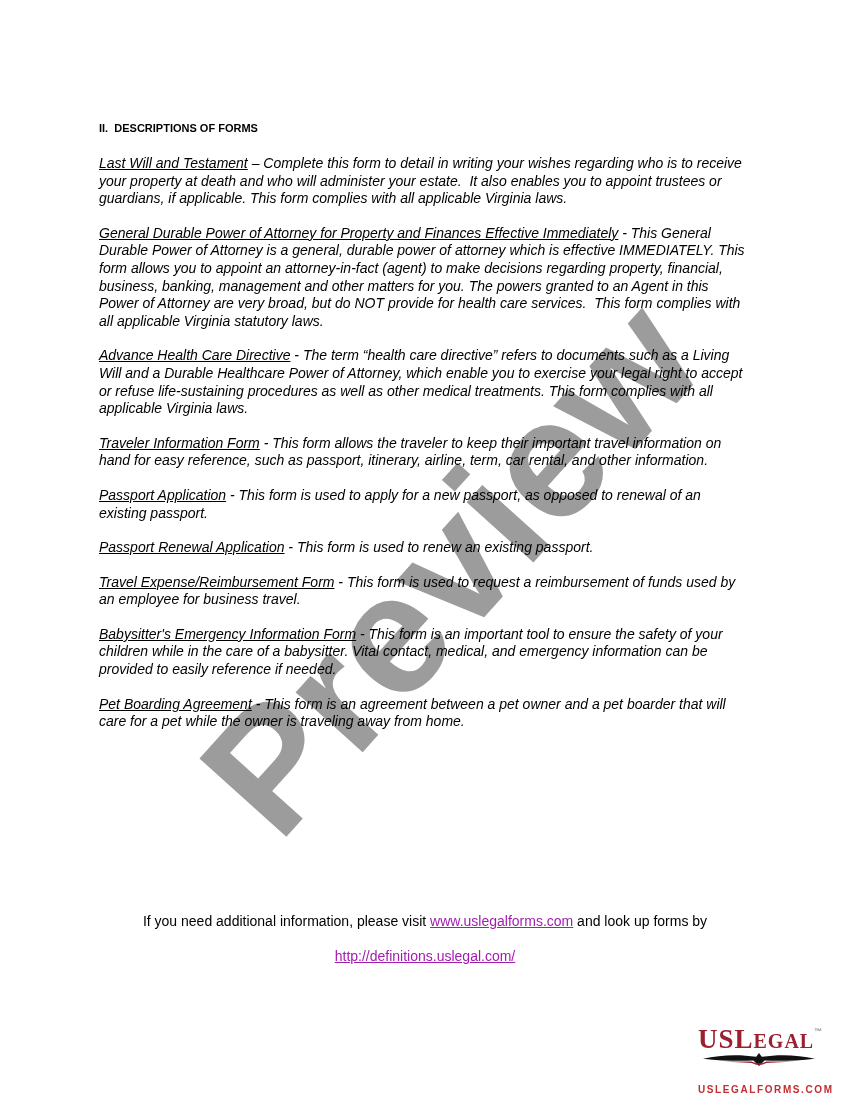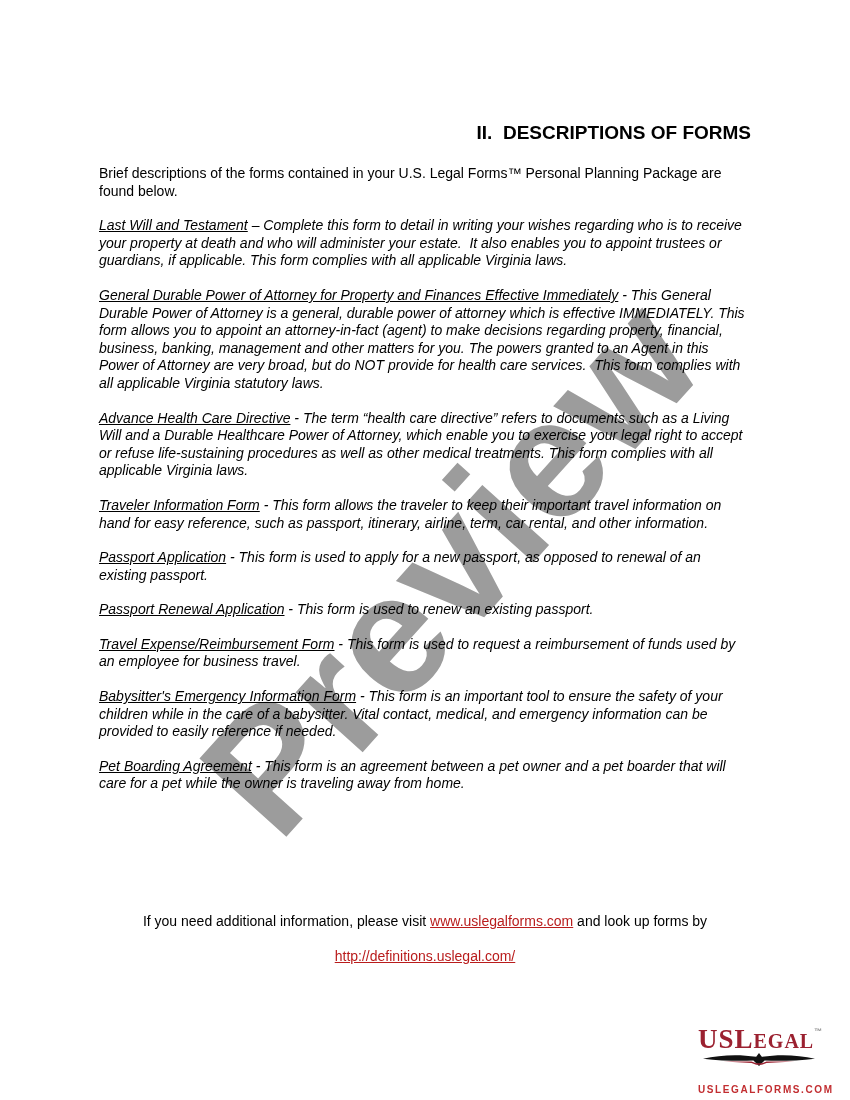--- a/index.html
+++ b/index.html
@@ -31,25 +31,24 @@
   }
   
   .content {
     position: absolute;
     left: 99px;
     top: 122px;
     width: 652px;
     z-index: 1;
   }
   .heading {
-    font-size: 19px;
+    font-size: 11px;
     font-weight: bold;
     margin: 0 0 21px 0;
     white-space: pre-wrap;
-    text-align: right;
   }
   .content p {
     font-size: 14px;
     line-height: 17.6px;
     margin: 0;
     white-space: pre-wrap;
   }
   p.form-para { margin-top: 17px; font-style: italic; }
   .form-title { text-decoration: underline; }
   
@@ -58,21 +57,21 @@
     left: 99px;
     top: 913px;
     width: 652px;
     z-index: 1;
     text-align: center;
     font-size: 14px;
     line-height: 17.6px;
     white-space: pre-wrap;
   }
   a.link {
-    color: #b91c1c;
+    color: #a21caf;
     text-decoration: underline;
     cursor: pointer;
   }
   
   .logo {
     position: absolute;
     right: 30px;
     top: 1026px;
     width: 122px;
     text-align: center;
@@ -106,21 +105,20 @@
 </style>
 </head>
 <body>
 
 <div class="page">
 
   <div class="watermark">Preview</div>
 
   <div class="content">
     <h1 class="heading">II.  DESCRIPTIONS OF FORMS</h1>
-    <p class="intro">Brief descriptions of the forms contained in your U.S. Legal Forms™ Personal Planning Package are found below.</p>
     <div>
     <p class="form-para"><span class="form-title">Last Will and Testament</span><span class="form-sep"> – </span><span class="form-desc">Complete this form to detail in writing your wishes regarding who is to receive your property at death and who will administer your estate.  It also enables you to appoint trustees or guardians, if applicable. This form complies with all applicable Virginia laws.</span></p>
 
     <p class="form-para"><span class="form-title">General Durable Power of Attorney for Property and Finances Effective Immediately</span><span class="form-sep"> - </span><span class="form-desc">This General Durable Power of Attorney is a general, durable power of attorney which is effective IMMEDIATELY. This form allows you to appoint an attorney-in-fact (agent) to make decisions regarding property, financial, business, banking, management and other matters for you. The powers granted to an Agent in this Power of Attorney are very broad, but do NOT provide for health care services.  This form complies with all applicable Virginia statutory laws.</span></p>
 
     <p class="form-para"><span class="form-title">Advance Health Care Directive</span><span class="form-sep"> - </span><span class="form-desc">The term “health care directive” refers to documents such as a Living Will and a Durable Healthcare Power of Attorney, which enable you to exercise your legal right to accept or refuse life-sustaining procedures as well as other medical treatments. This form complies with all applicable Virginia laws.</span></p>
 
     <p class="form-para"><span class="form-title">Traveler Information Form</span><span class="form-sep"> - </span><span class="form-desc">This form allows the traveler to keep their important travel information on hand for easy reference, such as passport, itinerary, airline, term, car rental, and other information.</span></p>
 
     <p class="form-para"><span class="form-title">Passport Application</span><span class="form-sep"> - </span><span class="form-desc">This form is used to apply for a new passport, as opposed to renewal of an existing passport.</span></p>

